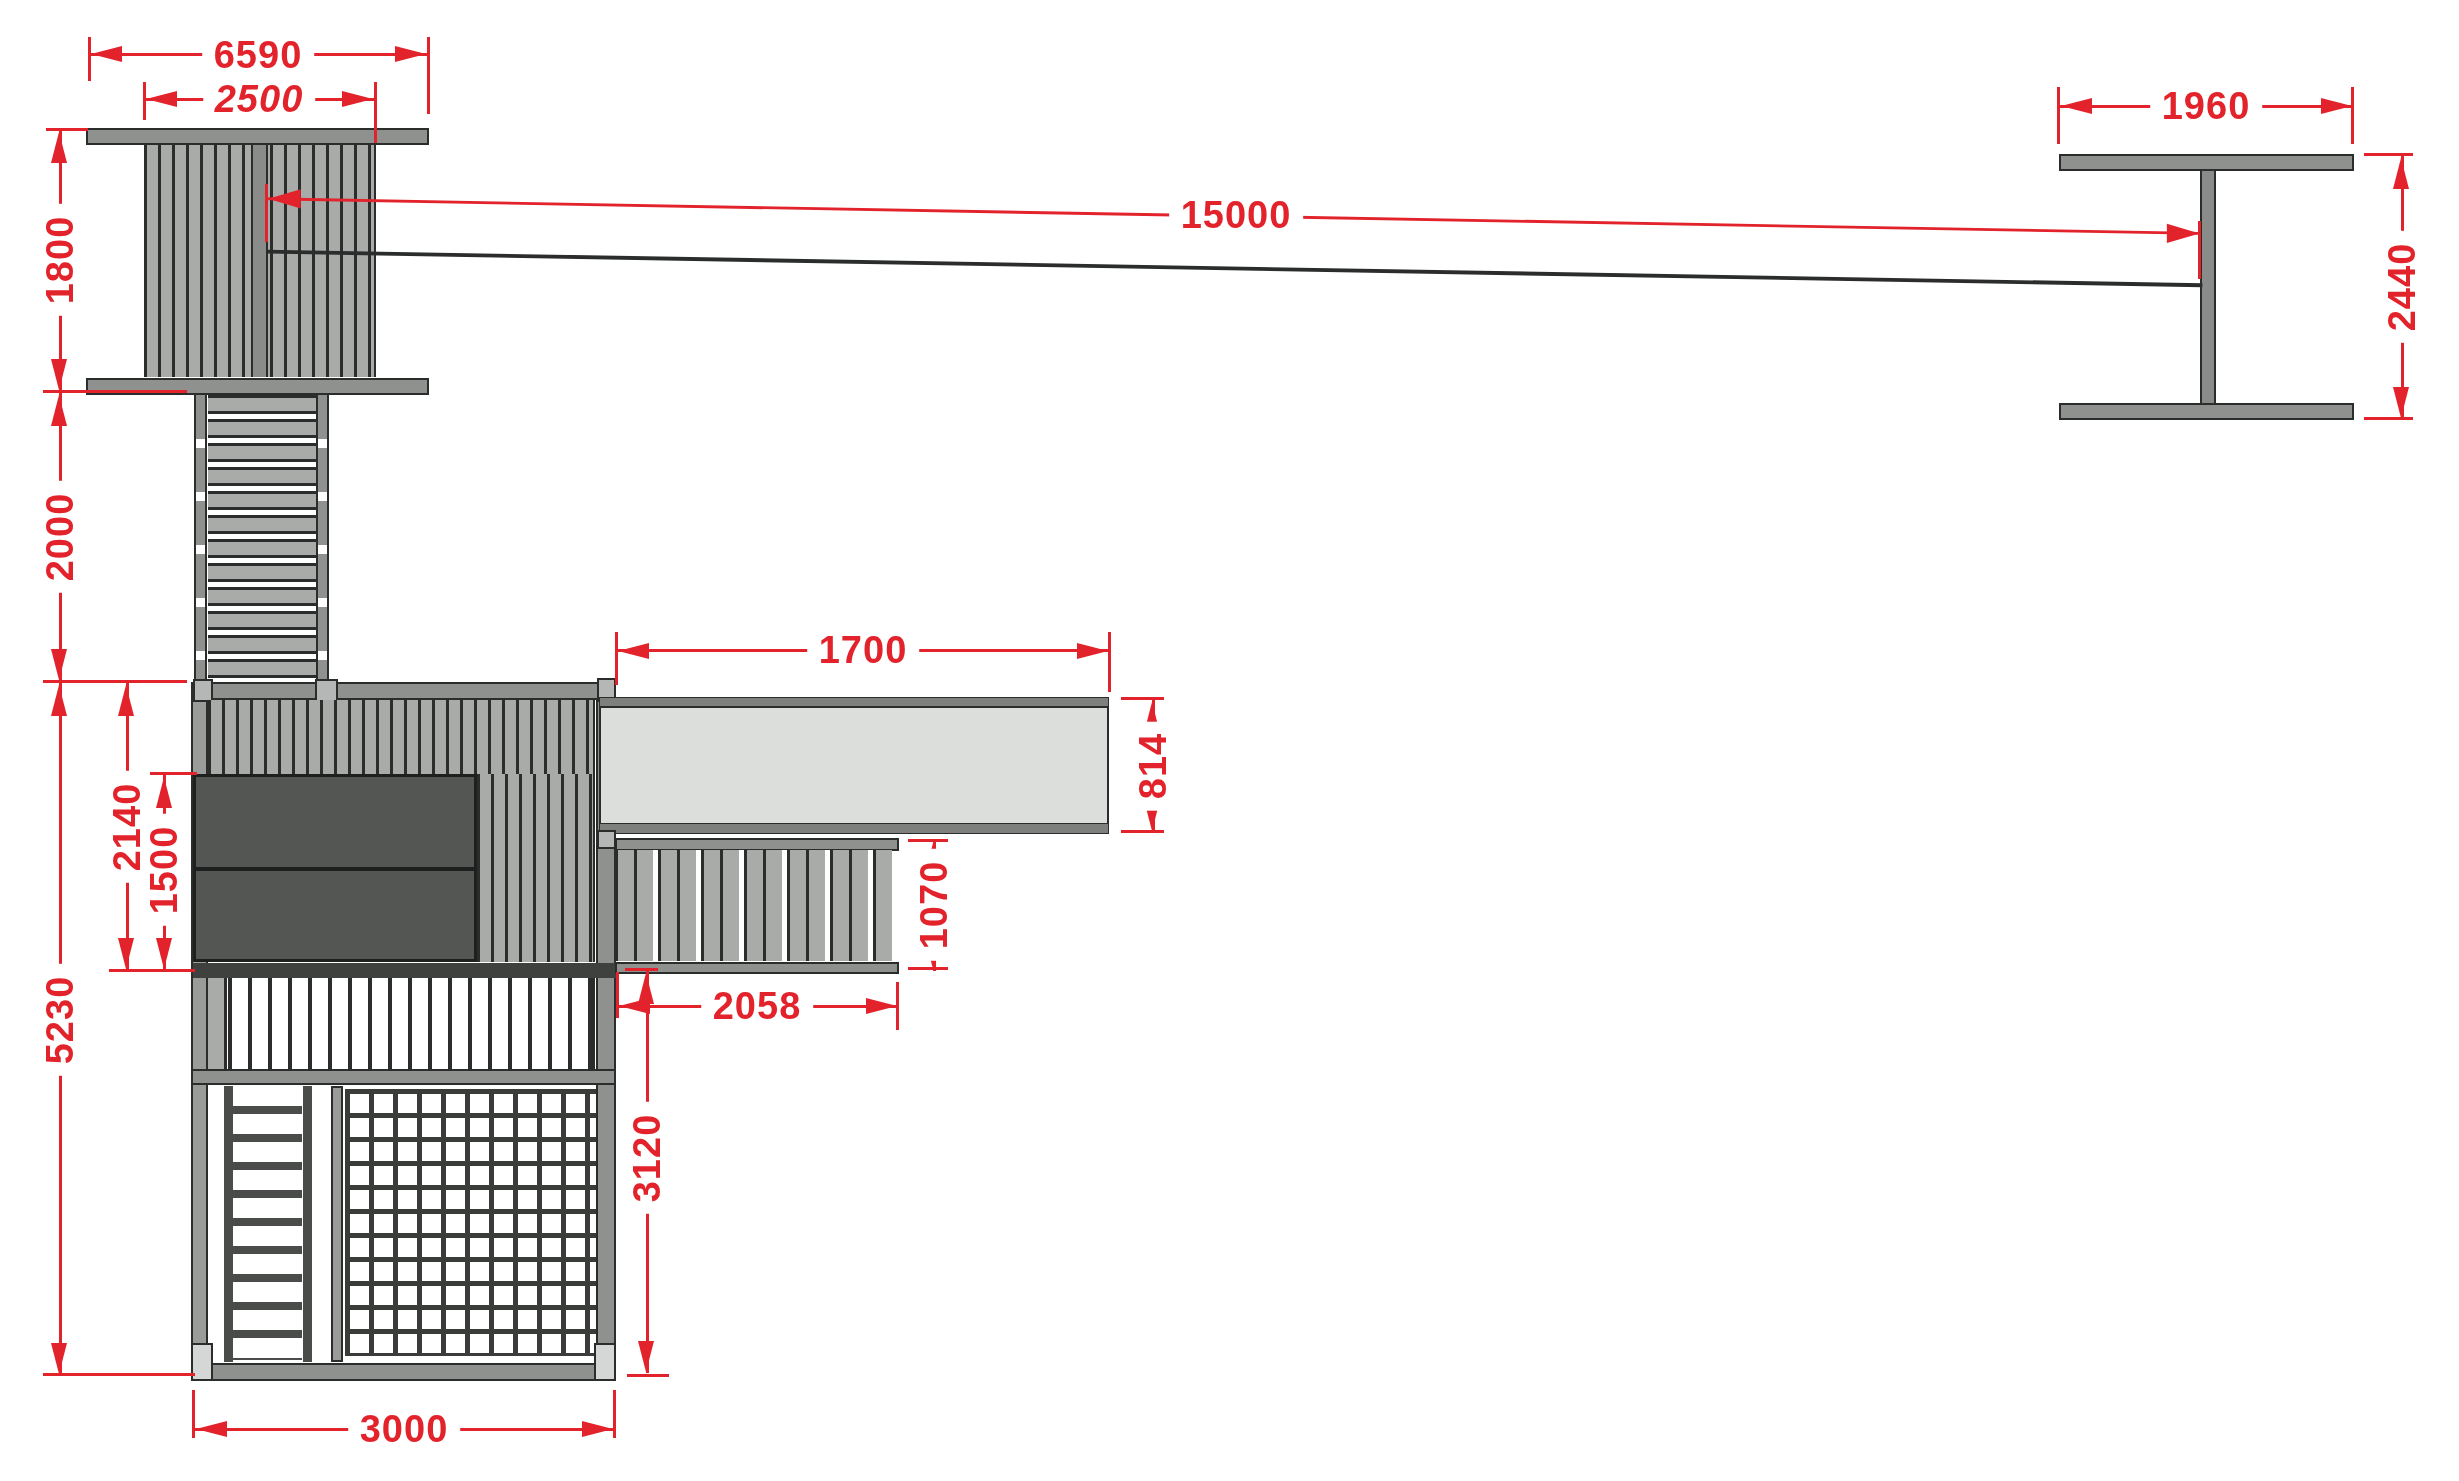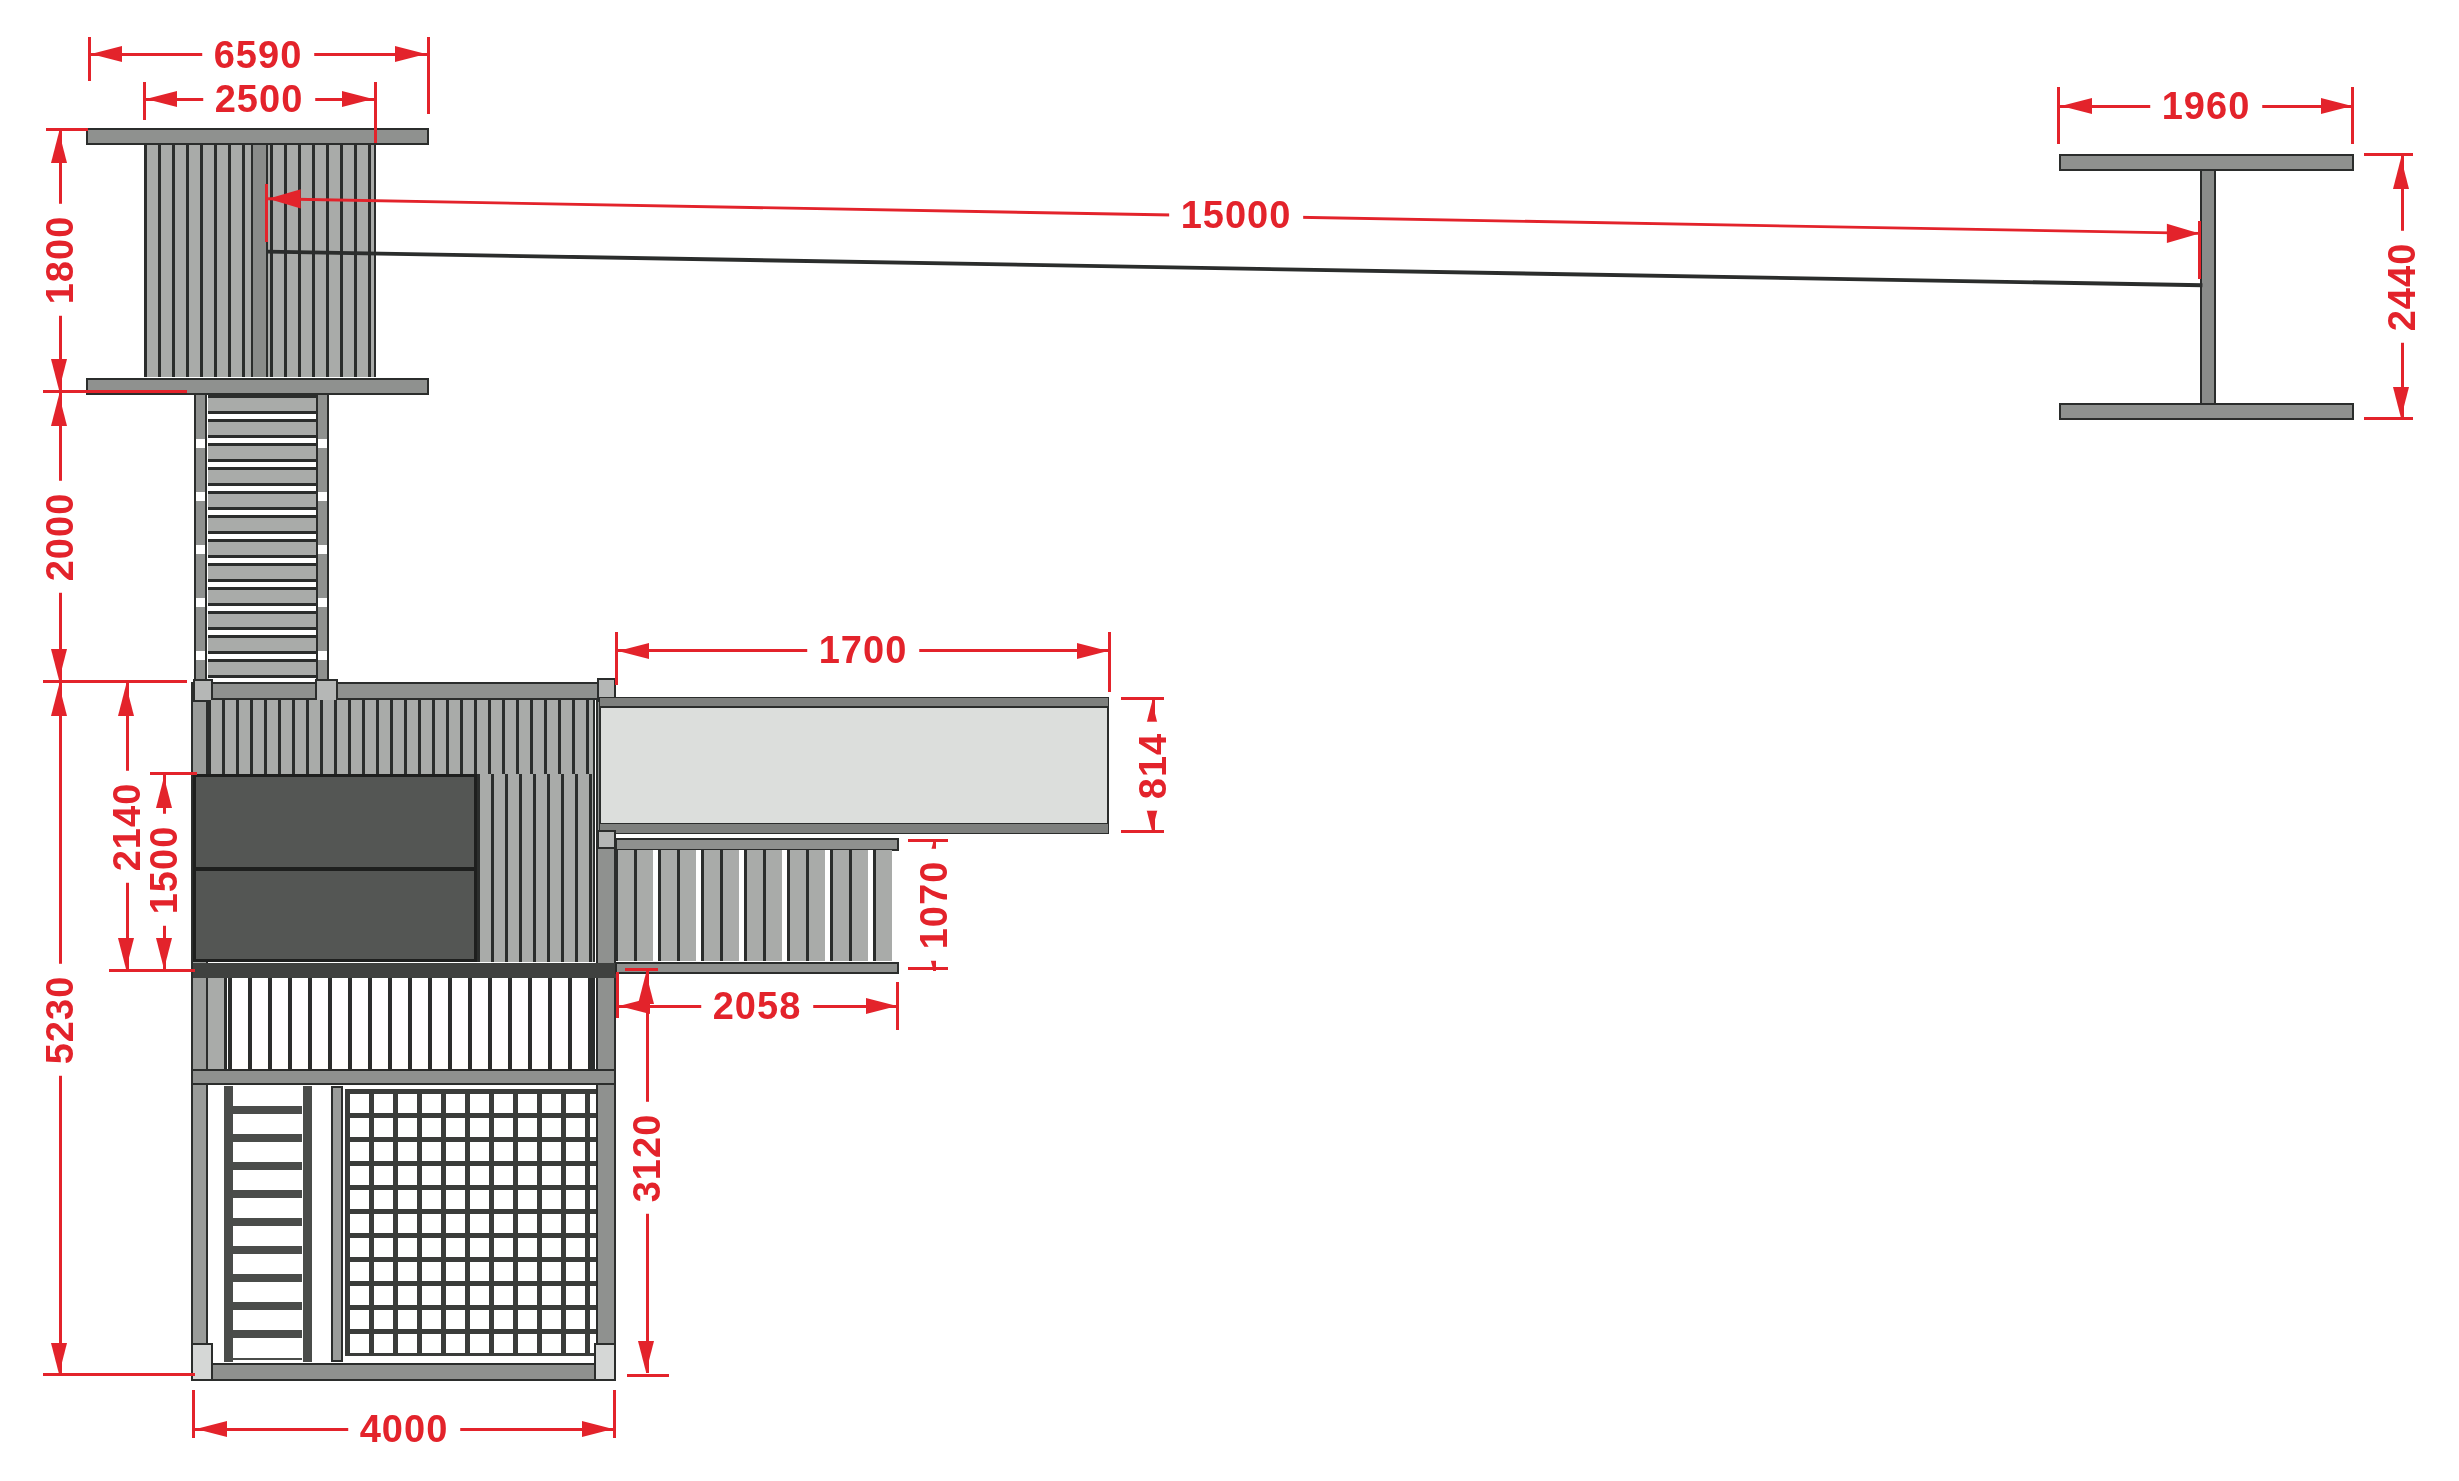--- a/index.html
+++ b/index.html
@@ -117,21 +117,21 @@
       <div class="tick" style="left:427px;top:37px;width:2.9px;height:77px;"></div>
       <div class="dlabel" style="left:258px;top:55px;">6590</div>
     </div>
 
     <div>
       <div class="dl" style="left:144px;top:98px;width:231px;height:2.9px;"></div>
       <span class="ar ar-l" style="left:146px;top:91px;"></span>
       <span class="ar ar-r" style="left:342px;top:91px;"></span>
       <div class="tick" style="left:143px;top:82px;width:2.9px;height:38px;"></div>
       <div class="tick" style="left:374px;top:82px;width:2.9px;height:61px;"></div>
-      <div class="dlabel" style="left:259px;top:99px;">2500</div>
+      <div class="dlabel" style="left:259px;top:99px;font-style:italic;">2500</div>
     </div>
 
     <div>
       <div class="dl" style="left:59px;top:130px;width:2.9px;height:262px;"></div>
       <span class="ar ar-u" style="left:51px;top:132px;"></span>
       <span class="ar ar-d" style="left:51px;top:359px;"></span>
       <div class="tick" style="left:46px;top:128px;width:42px;height:2.9px;"></div>
       <div class="tick" style="left:43px;top:390px;width:144px;height:2.9px;"></div>
       <div class="dlabel v" style="left:60px;top:260px;">1800</div>
     </div>
@@ -236,18 +236,18 @@
       <div class="tick" style="left:627px;top:1374px;width:42px;height:2.9px;"></div>
       <div class="dlabel v" style="left:647px;top:1158px;">3120</div>
     </div>
 
     <div>
       <div class="dl" style="left:194px;top:1428px;width:421px;height:2.9px;"></div>
       <span class="ar ar-l" style="left:196px;top:1421px;"></span>
       <span class="ar ar-r" style="left:582px;top:1421px;"></span>
       <div class="tick" style="left:192px;top:1390px;width:2.9px;height:48px;"></div>
       <div class="tick" style="left:613px;top:1390px;width:2.9px;height:48px;"></div>
-      <div class="dlabel" style="left:404px;top:1429px;">4000</div>
+      <div class="dlabel" style="left:404px;top:1429px;">3000</div>
     </div>
 
   </div>
 </div>
 
 
 </body></html>

